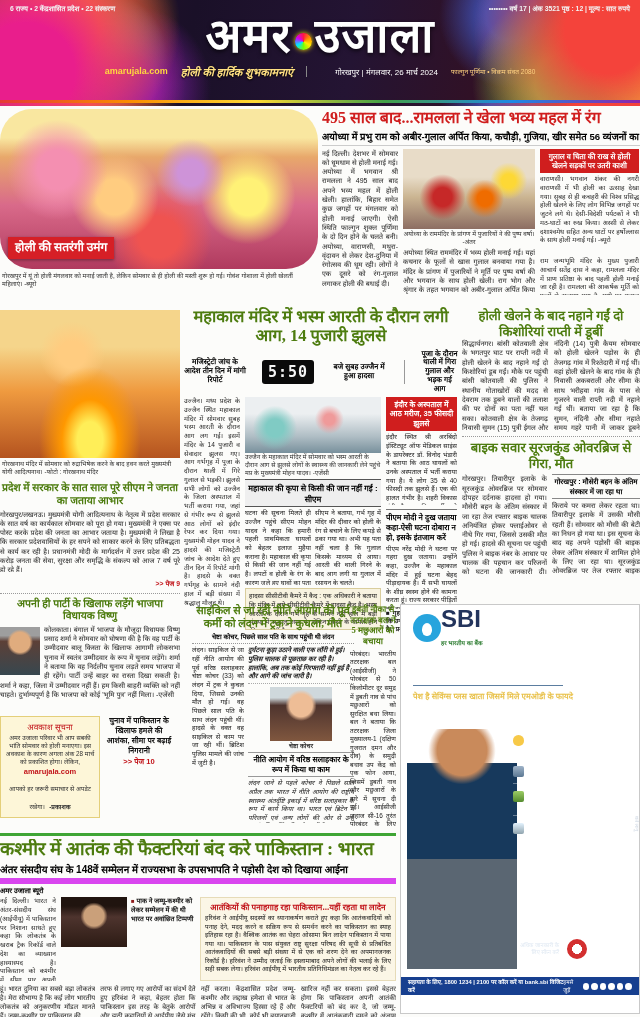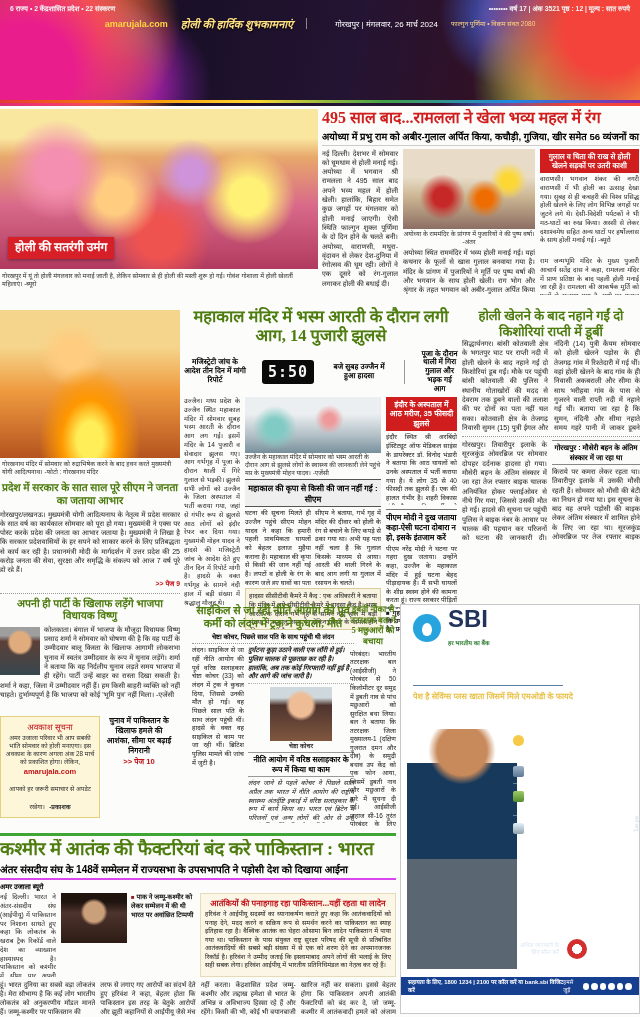--- a/index.html
+++ b/index.html
@@ -41,21 +41,21 @@
 
   
   .top-photo { left:0; top:109px; width:318px; height:196px; }
   .tp-img { position:relative; width:318px; height:160px; overflow:hidden;
     background:
       radial-gradient(circle at 18% 38%, #f48fb1 0 7%, transparent 18%),
       radial-gradient(circle at 36% 55%, #ffcc80 0 8%, transparent 20%),
       radial-gradient(circle at 60% 40%, #ce93d8 0 6%, transparent 16%),
       radial-gradient(circle at 78% 55%, #fff176 0 7%, transparent 18%),
       radial-gradient(circle at 50% 80%, #ef5350 0 10%, transparent 26%),
-      linear-gradient(180deg, #f9e7a0 0 18%, #e8a86b 30%, #d96a8a 60%, #b03a5e 100%); }
+      linear-gradient(180deg, #f9e7a0 0 18%, #e8a86b 30%, #d96a8a 60%, #b03a5e 100%); border-radius: 32px; }
   .tp-box { position:absolute; left:8px; bottom:10px; background:#d61f26; color:#fff; font-weight:bold;
     font-size:12px; line-height:1.15; padding:4px 7px; font-family:"Liberation Serif", serif; box-shadow:0 1px 3px rgba(0,0,0,.4); }
   .tp-cap { padding:3px 4px 0 2px; }
 
   
   .lead { left:322px; top:109px; width:318px; height:196px; }
   .lead-head { color:#d01e1e; font-size:16px; line-height:1.1; white-space:nowrap; overflow:hidden; }
   .lead-sub { font-size:9.6px; font-weight:bold; color:#000; margin-top:3px; padding-bottom:2px; border-bottom:1px solid #ccc; white-space:nowrap; overflow:hidden; }
   .lead-body { display:flex; gap:5px; margin-top:3px; height:148px; }
   .lead-c1 { width:76px; }
@@ -124,21 +124,21 @@
   .ld-box { font-style:italic; font-weight:bold; font-size:6.6px; line-height:1.3; color:#222; border-bottom:1px dotted #aaa; padding-bottom:2px; }
   .ld-img { width:62px; height:54px; margin:3px auto 1px auto;
     background:radial-gradient(circle at 50% 34%, #eebd96 0 24%, transparent 33%), linear-gradient(180deg,#cfd8dc 0 20%, #4e342e 34%, #80573f 100%); }
   .ld-sub { font-weight:bold; font-size:7.8px; text-align:center; line-height:1.25; border-top:1px solid #999; border-bottom:1px solid #999; padding:2px 0; margin:2px 0; }
   .coast { left:350px; top:604px; width:46px; height:226px; }
   .co-h { font-size:8.6px; line-height:1.25; text-align:center; margin-bottom:3px; }
   .coast .bt { font-size:6.4px; }
 
   
   .sbi { left:400px; top:604px; width:240px; height:410px; border:1px solid #c9c9c9; background:#fff; }
-  .sbi-head { height:46px; display:flex; align-items:center; gap:7px; padding-left:12px; background:#fff; }
+  .sbi-head { height:46px; display:flex; align-items:center; padding-left:12px; background:#fff; }
   .sbi-circle { width:28px; height:28px; border-radius:50%; background:#27a4dd; position:relative; }
   .sbi-circle::after { content:""; position:absolute; left:9px; top:9px; width:10px; height:13px; border-radius:50% 50% 45% 45%; background:#fff; }
   .sbi-name { font-size:24px; font-weight:bold; color:#23345c; line-height:1; }
   .sbi-tag { font-size:6px; color:#2e7d32; font-weight:bold; }
   .sbi-body { position:relative; height:326px; overflow:hidden; color:#fff;
     background:
       radial-gradient(circle at 80% 18%, #1d4independent 0, transparent 0),
       radial-gradient(circle at 85% 25%, rgba(90,140,190,.25) 0 12%, transparent 30%),
       linear-gradient(150deg, #0c2136 0 40%, #0e2a46 70%, #0a1c30 100%); }
   .sbi-hl { font-size:14.5px; font-weight:bold; padding:10px 12px 4px 12px; }
@@ -168,21 +168,21 @@
   .sbi-foot { height:18px; background:#173f8f; display:flex; align-items:center; justify-content:space-between; padding:0 7px; }
   .sbi-help { font-size:5.8px; color:#fff; font-weight:bold; }
   .sbi-soc { display:flex; align-items:center; gap:2px; }
   .soc-dot { width:7px; height:7px; border-radius:50%; background:#fff; }
   .sbi-side { position:absolute; right:-1px; top:180px; color:#cfd8e3; font-size:5px; transform:rotate(90deg); transform-origin:right top; }
 
   
   .pak { left:0; top:833px; width:396px; height:184px; }
   .pak-rule { height:3px; background:#3fa535; margin-bottom:3px; }
   .pak-h { font-size:18.5px; line-height:1.1; white-space:nowrap; overflow:hidden; }
-  .pak-sub { font-size:10px; font-weight:bold; margin-top:3px; white-space:nowrap; overflow:hidden; border-bottom:2px solid #d946ef; padding-bottom:2px; }
+  .pak-sub { font-size:10px; font-weight:bold; margin-top:3px; white-space:nowrap; overflow:hidden; border-bottom:6px solid #d946ef; padding-bottom:2px; }
   .pak-by { font-size:6.8px; font-weight:bold; margin:2px 0; }
   .pak-mid { display:flex; gap:5px; height:84px; }
   .pak-c1 { width:56px; }
   .pak-pw { width:134px; }
   .pak-img { width:66px; height:50px; float:left; margin:0 4px 2px 0;
     background:radial-gradient(circle at 50% 38%, #caa07a 0 22%, transparent 30%), linear-gradient(180deg,#20140f 0 18%, #4e342e 40%, #2c1b14 100%); }
   .pak-cap { font-size:6.6px; font-weight:bold; line-height:1.3; color:#111; }
   .sq { color:#8e1b1b; font-size:6px; }
   .laden { flex:1; background:#fbf6e6; border:1px solid #e6dbb8; padding:3px 4px; }
   .laden-t { color:#c2151b; font-weight:bold; font-size:8.2px; text-align:center; margin-bottom:2px; }
@@ -194,20 +194,23 @@
 </head>
 <body>
 
 <div id="page">
 
   <header class="abs masthead">
     <div class="mast-row">
       <span>6 राज्य • 2 केंद्रशासित प्रदेश • 22 संस्करण</span>
       <span>•••••••• वर्ष 17 | अंक 3521 पृष्ठ : 12 | मूल्य : सात रुपये</span>
     </div>
+    <div class="mast-title serif">
+      <span>अमर</span><span class="mast-flower"></span><span>उजाला</span>
+    </div>
     <div class="mast-bottom">
       <span class="mast-site">amarujala.com</span>
       <span class="mast-greet">होली की हार्दिक शुभकामनाएं</span>
       <span class="mast-date">गोरखपुर | मंगलवार, 26 मार्च 2024</span>
       <span class="mast-cal">फाल्गुन पूर्णिमा • विक्रम संवत 2080</span>
     </div>
     <div class="rainbow"></div>
   </header>
 
   <section class="abs top-photo">
@@ -290,20 +293,21 @@
         <div class="bt" style="font-size:6.5px; height:64px; margin-top:2px;">पीएम नरेंद्र मोदी ने घटना पर गहरा दुख जताया। उन्होंने कहा, उज्जैन के महाकाल मंदिर में हुई घटना बेहद पीड़ादायक है। मैं सभी घायलों के शीघ्र स्वस्थ होने की कामना करता हूं। राज्य सरकार पीड़ितों को हर संभव मदद मुहैया करा रही है। उन्होंने भविष्य में ऐसी घटना न हो, इसके पुख्ता इंतजाम करने के निर्देश दिए हैं।</div>
         <div class="bt" style="font-size:6.3px; font-weight:bold; height:24px;">■ गृह मंत्री अमित शाह ने कहा कि उन्होंने मुख्यमंत्री से बात की है। प्रशासन घायलों की मदद कार्य में लगा है।</div>
       </div>
     </div>
   </section>
 
   <section class="abs rightcol">
     <div class="rc-h hl">होली खेलने के बाद नहाने गईं दो किशोरियां राप्ती में डूबीं</div>
     <div class="bt cols2" style="height:94px;">सिद्धार्थनगर। बांसी कोतवाली क्षेत्र के भगतपुर घाट पर राप्ती नदी में होली खेलने के बाद नहाने गईं दो किशोरियां डूब गईं। मौके पर पहुंची बांसी कोतवाली की पुलिस ने स्थानीय गोताखोरों की मदद से देवराम तक डूबने वालों की तलाश की पर दोनों का पता नहीं चल सका। कोतवाली क्षेत्र के तेजगढ़ निवासी सुमन (15) पुत्री ईगल और नंदिनी (14) पुत्री कैयम सोमवार को होली खेलने पड़ोस के ही तेजगढ़ गांव में रिश्तेदारी में गई थीं। वहां होली खेलने के बाद गांव के ही निवासी अकबराली और सीमा के साथ भरीहवा गांव के पास से गुजरने वाली राप्ती नदी में नहाने गई थीं। बताया जा रहा है कि सुमन, नंदिनी और सीमा नहाते समय गहरे पानी में जाकर डूबने लगीं। यह देख अकबराली दौड़े और ग्रामीणों को जानकारी दी। मौके पर पहुंचे ग्रामीणों ने सीमा को किसी तरीके से बचा लिया, लेकिन सुमन और नंदिनी लापता हो गईं। घटना की जानकारी के बाद कोतवाल बिंदेश्वरी मणि त्रिपाठी पुलिस टीम के साथ मौके पर पहुंच गए। गोताखोरों की मदद से वह तलाश में जुट गए, लेकिन देर शाम तक किशोरियों का पता नहीं चल सका।</div>
     <div class="dotsep"></div>
+    <div class="rc-h hl">बाइक सवार सूरजकुंड ओवरब्रिज से गिरा, मौत</div>
     <div class="bike-row">
       <div class="bt" style="width:85px; height:100px;">गोरखपुर। तिवारीपुर इलाके के सूरजकुंड ओवरब्रिज पर सोमवार दोपहर दर्दनाक हादसा हो गया। मौसेरी बहन के अंतिम संस्कार में जा रहा तेज रफ्तार बाइक चालक अनियंत्रित होकर फ्लाईओवर से नीचे गिर गया, जिससे उसकी मौत हो गई। हादसे की सूचना पर पहुंची पुलिस ने बाइक नंबर के आधार पर चालक की पहचान कर परिजनों को घटना की जानकारी दी। जानकारी के मुताबिक, गुलरीहा इलाके के भटहट निवासी प्रहलाद राजभर का बेटा उमेश (40) चिलुआताल थाना क्षेत्र के करीमनगर में</div>
       <div style="flex:1;">
         <div class="kickbox">गोरखपुर : मौसेरी बहन के अंतिम संस्कार में जा रहा था</div>
         <div class="bt" style="height:74px; margin-top:2px;">किराये पर कमरा लेकर रहता था। तिवारीपुर इलाके में उसकी मौसी रहती हैं। सोमवार को मौसी की बेटी का निधन हो गया था। इस सूचना के बाद वह अपने पड़ोसी की बाइक लेकर अंतिम संस्कार में शामिल होने के लिए जा रहा था। सूरजकुंड ओवरब्रिज पर तेज रफ्तार बाइक रेलिंग से टकरा गई। बाइक अनियंत्रित होकर पुल पर गिर गई जबकि उमेश पुल से नीचे गिर गया। -ब्यूरो</div>
       </div>
     </div>
   </section>
 
   <section class="abs london">

